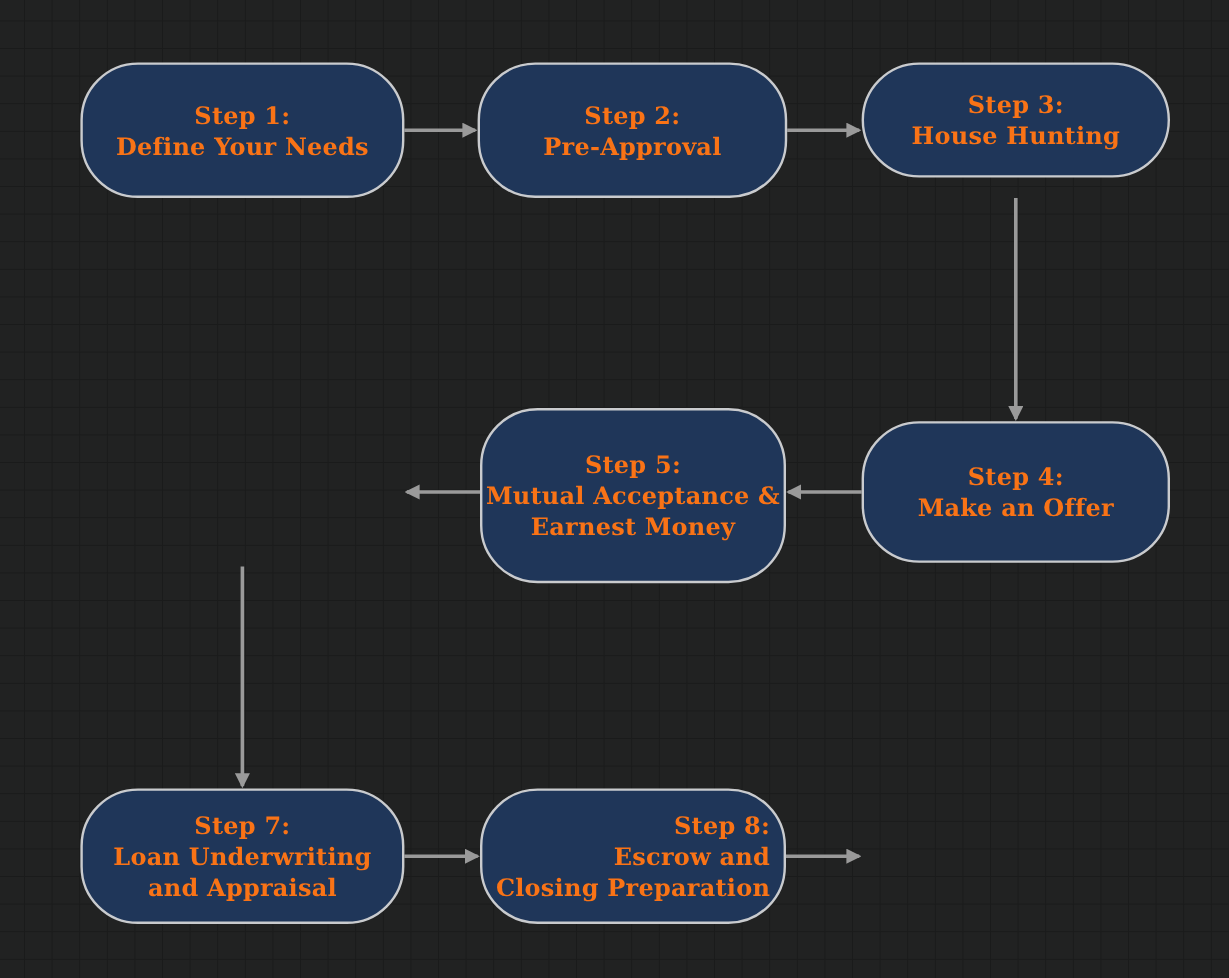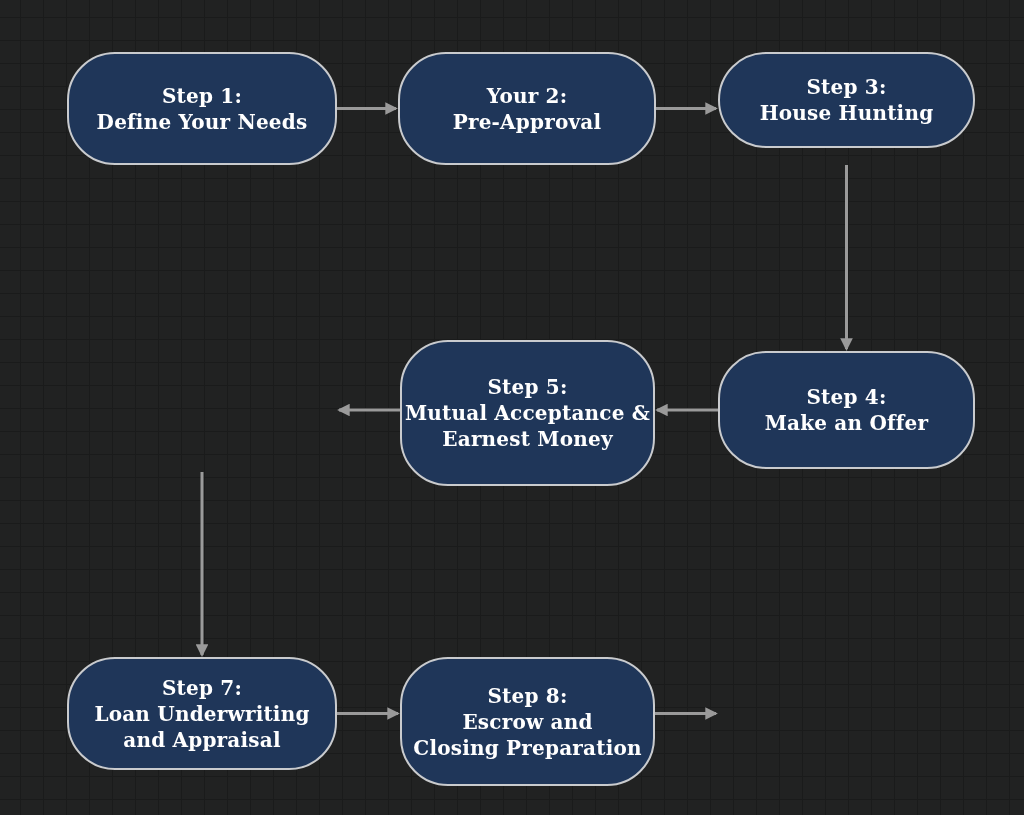--- a/index.html
+++ b/index.html
@@ -31,35 +31,35 @@
   .node {
     position: absolute;
     box-sizing: border-box;
     background: #1f3659;
     border: 2.5px solid #c9cbce;
     border-radius: 48px;
     display: flex;
     align-items: center;
     justify-content: center;
     text-align: center;
-    color: #ffffff;
+    color: #f97316;
     font-weight: 700;
     font-size: 20px;
     line-height: 26px;
     white-space: pre-line;
     letter-spacing: 0.2px;
   }
   #n1 { left: 67px;  top: 52px;  width: 270px; height: 113px; }
   #n2 { left: 398px; top: 52px;  width: 258px; height: 113px; }
   #n3 { left: 718px; top: 52px;  width: 257px; height: 96px; }
   #n4 { left: 718px; top: 351px; width: 257px; height: 118px; }
   #n5 { left: 400px; top: 340px; width: 255px; height: 146px; }
   #n6 { left: 66px;  top: 348px; width: 271px; height: 124px; }
   #n7 { left: 67px;  top: 657px; width: 270px; height: 113px; }
-  #n8 { left: 400px; top: 657px; width: 255px; height: 129px; }
+  #n8 { left: 400px; top: 657px; width: 255px; height: 113px; text-align: right; }
   #n9 { left: 718px; top: 657px; width: 257px; height: 113px; }
 </style>
 </head>
 <body>
 
 <div class="canvas">
 
   <svg class="arrow-layer" viewBox="0 0 1024 815" xmlns="http://www.w3.org/2000/svg">
     <defs>
       <marker id="ah" viewBox="0 0 10 10" refX="8.5" refY="5" markerWidth="4.2" markerHeight="4.2" orient="auto">
@@ -71,21 +71,21 @@
     <line x1="846.5" y1="165" x2="846.5" y2="349" stroke="#9a9a9a" stroke-width="3" marker-end="url(#ah)"></line>
     <line x1="718" y1="410" x2="657" y2="410" stroke="#9a9a9a" stroke-width="3" marker-end="url(#ah)"></line>
     <line x1="400" y1="410" x2="339" y2="410" stroke="#9a9a9a" stroke-width="3" marker-end="url(#ah)"></line>
     <line x1="202" y1="472" x2="202" y2="655" stroke="#9a9a9a" stroke-width="3" marker-end="url(#ah)"></line>
     <line x1="337" y1="713.5" x2="398" y2="713.5" stroke="#9a9a9a" stroke-width="3" marker-end="url(#ah)"></line>
     <line x1="655" y1="713.5" x2="716" y2="713.5" stroke="#9a9a9a" stroke-width="3" marker-end="url(#ah)"></line>
   </svg>
 
   <div class="node" id="n1">Step 1:
 Define Your Needs</div>
-  <div class="node" id="n2">Your 2:
+  <div class="node" id="n2">Step 2:
 Pre-Approval</div>
   <div class="node" id="n3">Step 3:
 House Hunting</div>
   <div class="node" id="n4">Step 4:
 Make an Offer</div>
   <div class="node" id="n5">Step 5:
 Mutual Acceptance &amp;
 Earnest Money</div>
   <div class="node" id="n7">Step 7:
 Loan Underwriting

